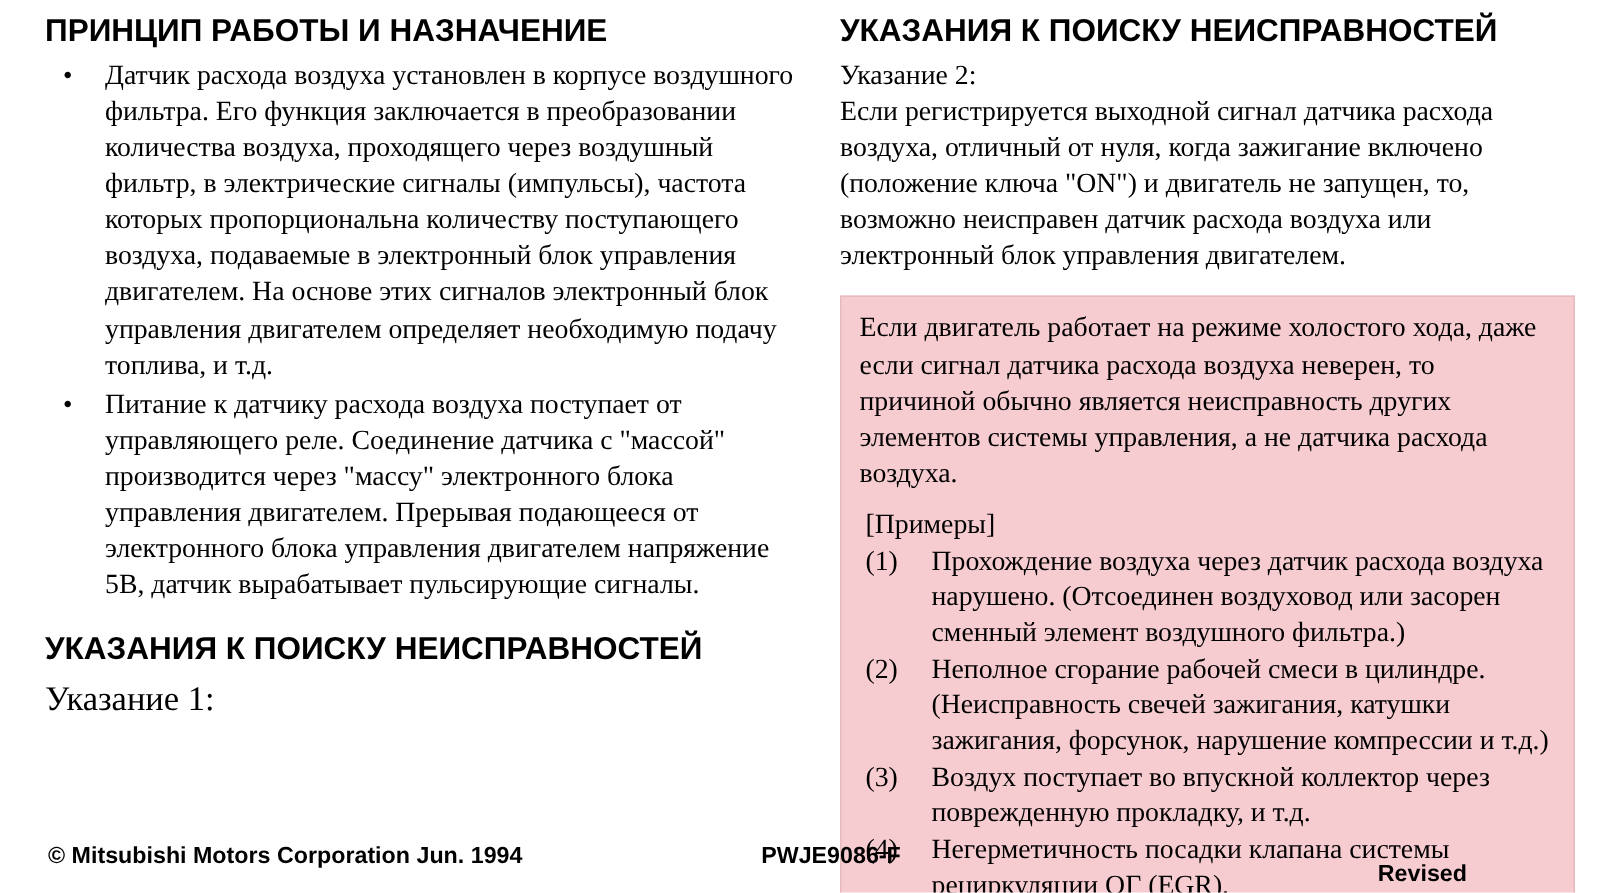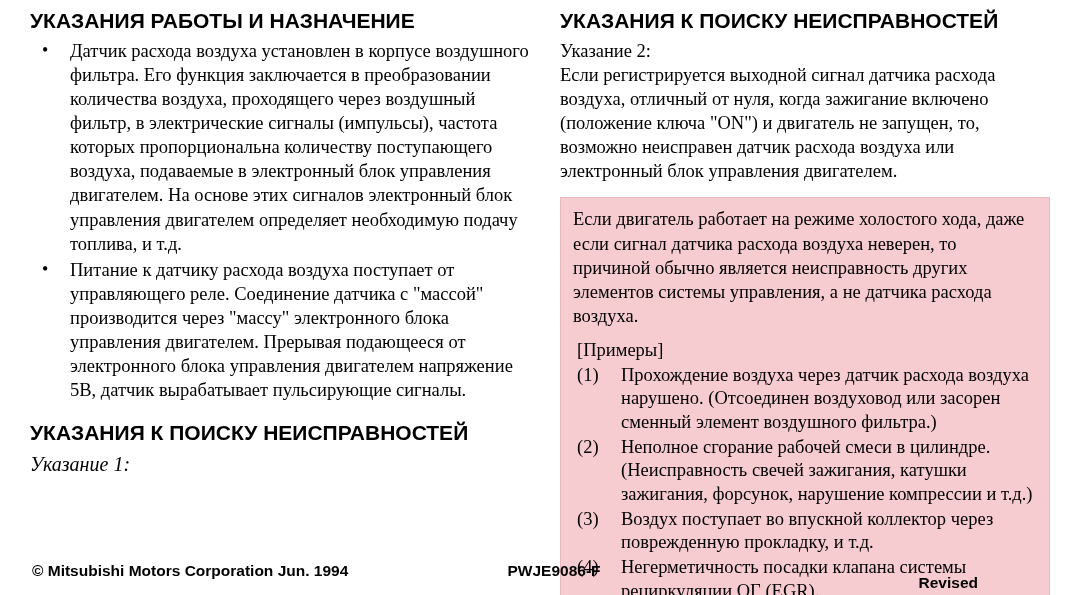--- a/index.html
+++ b/index.html
@@ -53,24 +53,23 @@
     line-height: 1.30;
     text-align: left;
   }
   .bullet-list li .bullet {
     position: absolute;
     left: 12px;
     top: 0px;
     font-size: 18px;
   }
   .para {
-    font-size: 20px;
+    font-size: 23px;
     line-height: 1.30;
     margin: 0;
-    font-style: italic;
   }
   .block-gap {
     height: 16px;
   }
   .right-note {
     font-size: 18.5px;
     line-height: 1.30;
     margin: 0;
   }
   .pink-box {
@@ -130,21 +129,21 @@
     top: 18px;
   }
 </style>
 </head>
 <body>
 
 <div class="page">
 
   <div class="col-left">
 
-    <h2 class="section-title">УКАЗАНИЯ РАБОТЫ И НАЗНАЧЕНИЕ</h2>
+    <h2 class="section-title">ПРИНЦИП РАБОТЫ И НАЗНАЧЕНИЕ</h2>
 
     <ul class="bullet-list">
       <li>
         <span class="bullet">•</span>
         <span>Датчик расхода воздуха установлен в корпусе воздушного фильтра. Его функция заключается в преобразовании количества воздуха, проходящего через воздушный фильтр, в электрические сигналы (импульсы), частота которых пропорциональна количеству поступающего воздуха, подаваемые в электронный блок управления двигателем. На основе этих сигналов электронный блок управления двигателем определяет необходимую подачу топлива, и т.д.</span>
       </li>
       <li>
         <span class="bullet">•</span>
         <span>Питание к датчику расхода воздуха поступает от управляющего реле. Соединение датчика с "массой" производится через "массу" электронного блока управления двигателем. Прерывая подающееся от электронного блока управления двигателем напряжение 5В, датчик вырабатывает пульсирующие сигналы.</span>
       </li>

